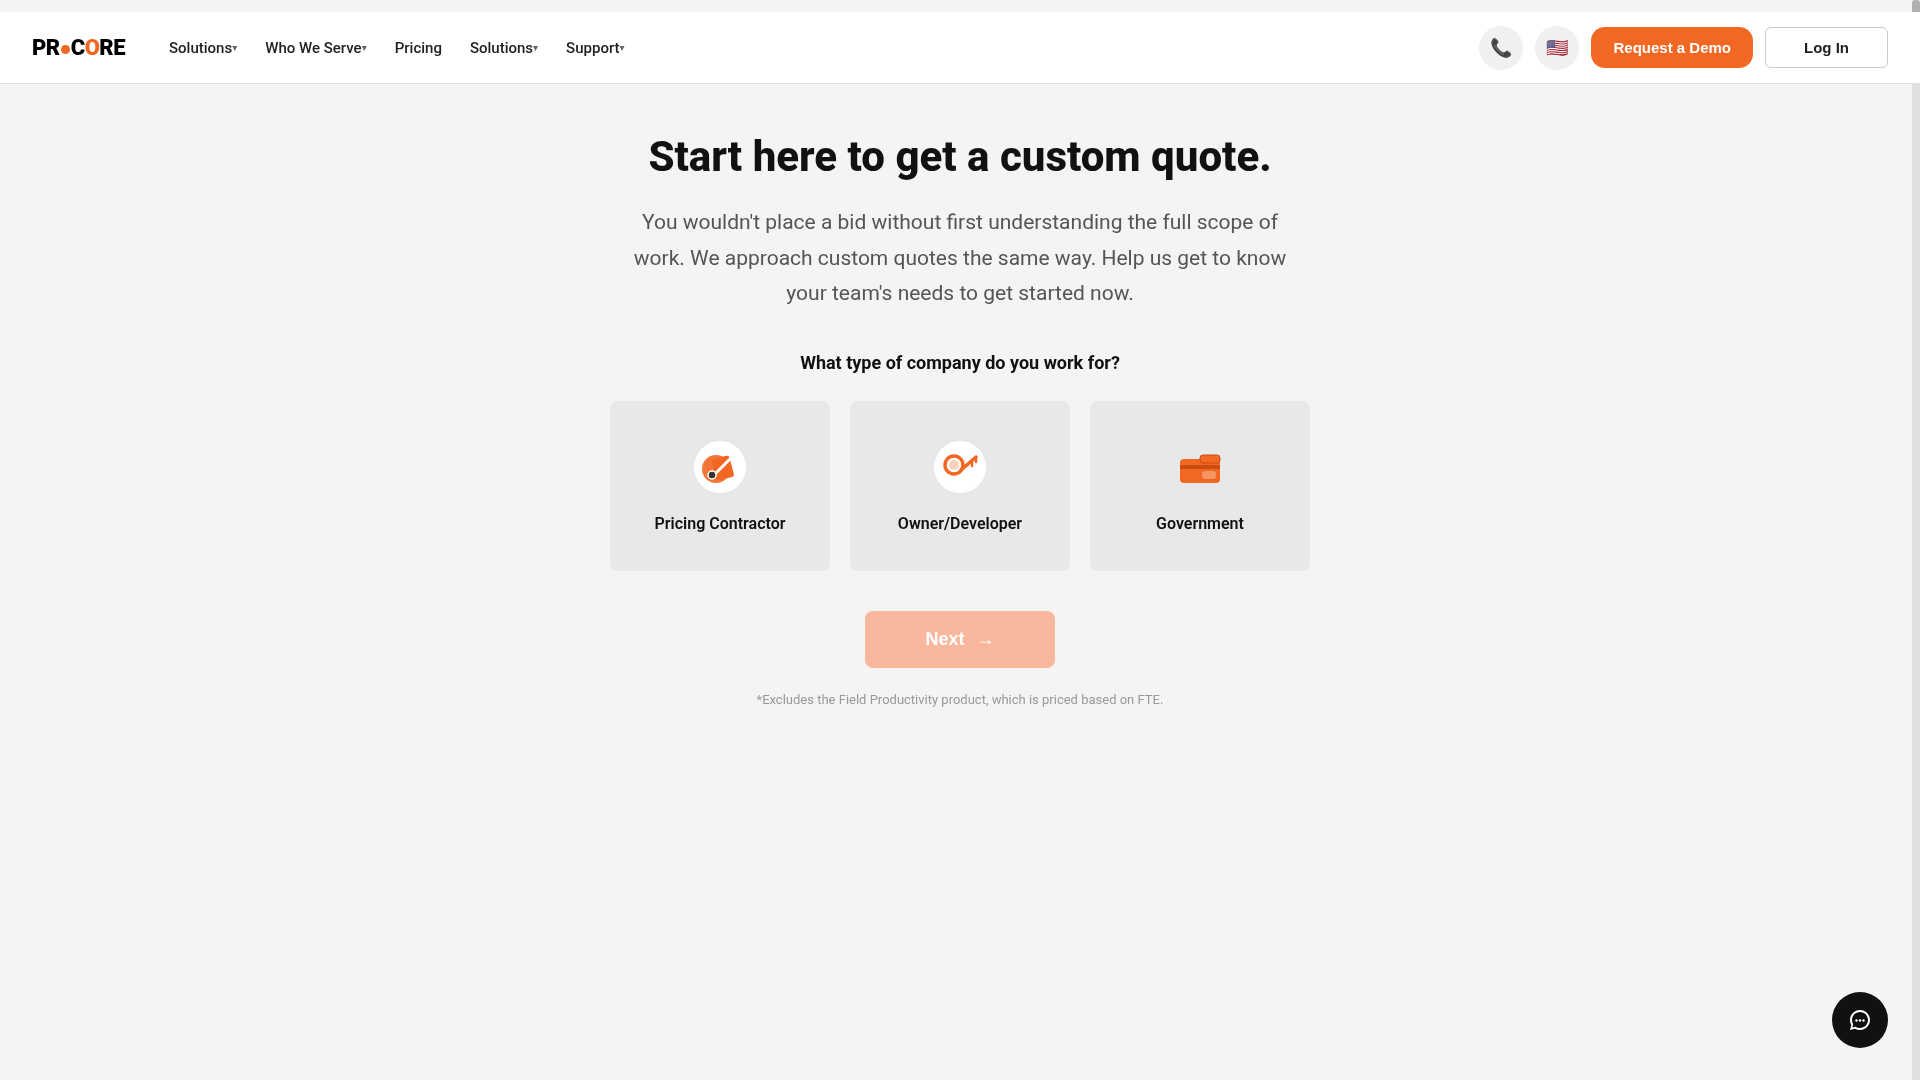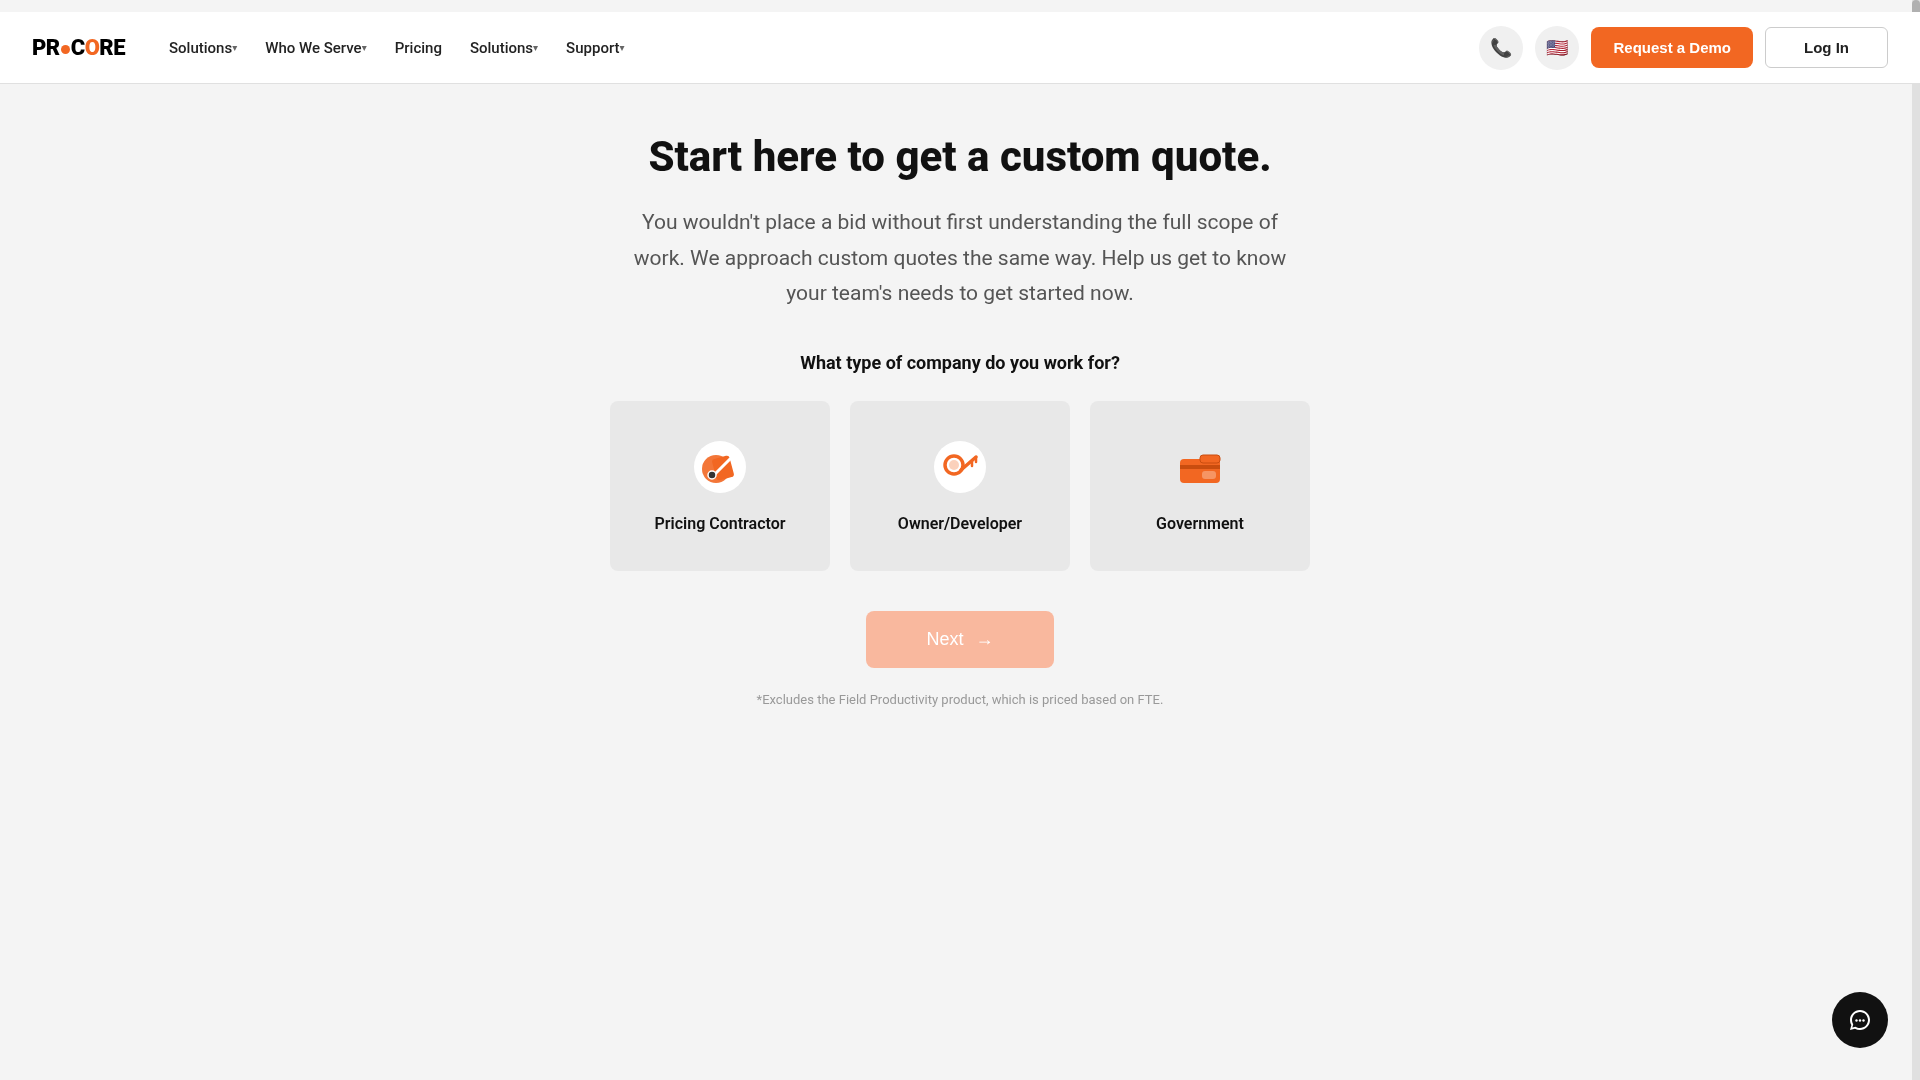--- a/index.html
+++ b/index.html
@@ -62,21 +62,21 @@
       display: flex;
       align-items: center;
       justify-content: center;
       cursor: pointer;
       font-size: 18px;
     }
     .btn-demo {
       background: #f26722;
       color: #fff;
       border: none;
-      border-radius: 8px;
+      border-radius: 14px;
       padding: 12px 22px;
       font-size: 15px;
       font-weight: 700;
       cursor: pointer;
       white-space: nowrap;
     }
     .btn-login {
       background: #fff;
       color: #222;
       border: 1px solid #ccc;
@@ -155,21 +155,21 @@
     }
 
     
     .btn-next {
       background: #f9b89e;
       color: #fff;
       border: none;
       border-radius: 8px;
       padding: 18px 60px;
       font-size: 18px;
-      font-weight: 400;
+      font-weight: 700;
       cursor: pointer;
       display: flex;
       align-items: center;
       gap: 12px;
       margin-bottom: 24px;
     }
     .footnote {
       font-size: 13px;
       color: #999;
       text-align: center;

